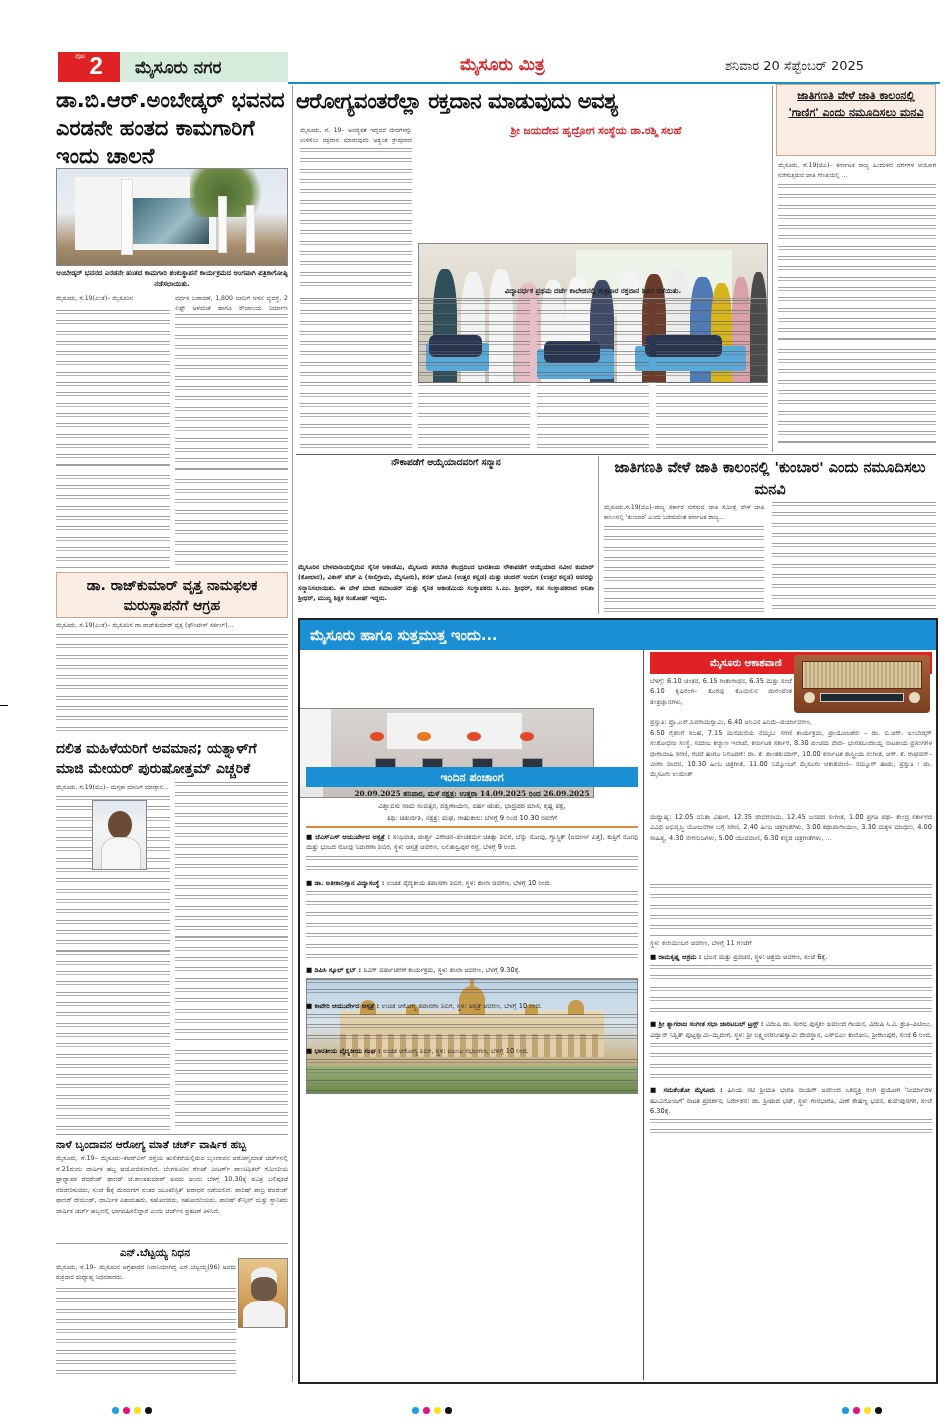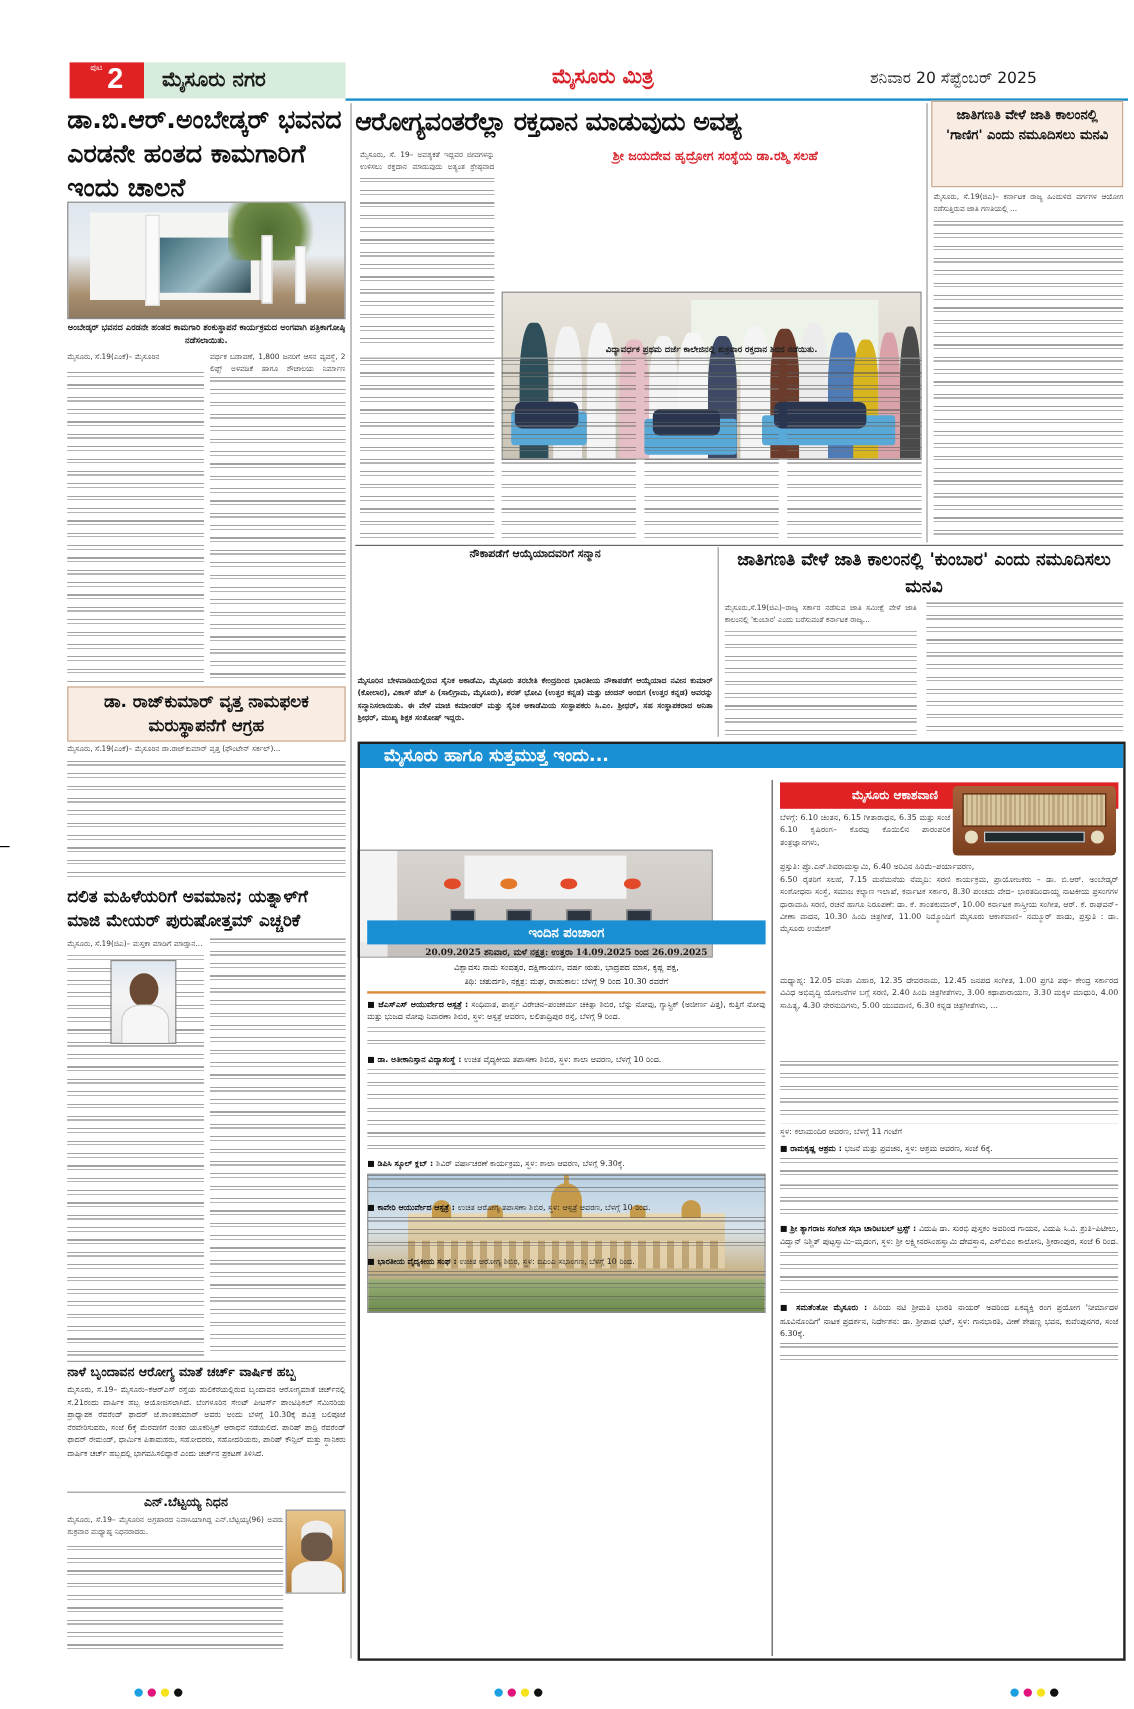--- a/index.html
+++ b/index.html
@@ -147,21 +147,21 @@
   <div style="position:absolute;left:65%;top:66%;width:22%;height:16%;background:#2a3550;border-radius:6px;"></div>
 </div>
 <div class="abs caption" style="left:418px;top:286px;width:350px;font-weight:bold;">ವಿದ್ಯಾವರ್ಧಕ ಪ್ರಥಮ ದರ್ಜೆ ಕಾಲೇಜಿನಲ್ಲಿ ಶುಕ್ರವಾರ ರಕ್ತದಾನ ಶಿಬಿರ ನಡೆಯಿತು.</div>
 <div class="abs hrule" style="left:300px;top:298px;width:468px;"></div>
 <div class="abs fake-lines" style="left:300px;top:300px;width:112px;height:150px;"></div>
 <div class="abs fake-lines" style="left:418px;top:300px;width:112px;height:150px;"></div>
 <div class="abs fake-lines" style="left:537px;top:300px;width:112px;height:150px;"></div>
 <div class="abs fake-lines" style="left:656px;top:300px;width:112px;height:150px;"></div>
 
 <div class="abs vrule" style="left:772px;top:86px;height:366px;"></div>
-<div class="abs box-pink" style="left:776px;top:84px;width:160px;height:72px;">
+<div class="abs box-pink" style="left:776px;top:84px;width:160px;height:72px;text-decoration:underline;">
   <div class="headline-big" style="text-align:center;font-size:11px;line-height:17px;padding:2px 4px;">ಜಾತಿಗಣತಿ ವೇಳೆ ಜಾತಿ ಕಾಲಂನಲ್ಲಿ 'ಗಾಣಿಗ' ಎಂದು ನಮೂದಿಸಲು ಮನವಿ</div>
 </div>
 <div class="abs col-text" style="left:778px;top:160px;width:158px;height:22px;">ಮೈಸೂರು, ಸೆ.19(ಜಿಎ)– ಕರ್ನಾಟಕ ರಾಜ್ಯ ಹಿಂದುಳಿದ ವರ್ಗಗಳ ಆಯೋಗ ನಡೆಸುತ್ತಿರುವ ಜಾತಿ ಗಣತಿಯಲ್ಲಿ ...</div>
 <div class="abs fake-lines" style="left:778px;top:184px;width:158px;height:266px;"></div>
 
 <div class="abs hrule" style="left:296px;top:454px;width:640px;background:#666;"></div>
 <div class="abs headline-big" style="left:296px;top:457px;width:300px;font-size:9px;text-align:center;">ನೌಕಾಪಡೆಗೆ ಆಯ್ಕೆಯಾದವರಿಗೆ ಸನ್ಮಾನ</div>
 <div class="abs photo ph-felic" style="left:298px;top:470px;width:296px;height:90px;">
   <div style="position:absolute;left:30%;top:4%;width:46%;height:42%;background:#f2f2f2;"></div>
   <div class="person" style="left:2%;width:11%;height:86%;background:#f4f4f4;"></div>
@@ -178,21 +178,21 @@
 </div>
 <div class="abs col-text" style="left:298px;top:562px;width:296px;height:52px;font-weight:bold;font-size:6.4px;line-height:10.3px;color:#222;">ಮೈಸೂರಿನ ಬೇಳವಾಡಿಯಲ್ಲಿರುವ ಸೈನಿಕ ಅಕಾಡೆಮಿ, ಮೈಸೂರು ತರಬೇತಿ ಕೇಂದ್ರದಿಂದ ಭಾರತೀಯ ನೌಕಾಪಡೆಗೆ ಆಯ್ಕೆಯಾದ ನವೀನ ಕುಮಾರ್ (ಕೋಲಾರ), ವಿಕಾಸ್ ಹೆಚ್ ಪಿ (ಸಾಲಿಗ್ರಾಮ, ಮೈಸೂರು), ಶರತ್ ಭೋವಿ (ಉತ್ತರ ಕನ್ನಡ) ಮತ್ತು ಚಂದನ್ ಅಂಬಿಗ (ಉತ್ತರ ಕನ್ನಡ) ಅವರನ್ನು ಸನ್ಮಾನಿಸಲಾಯಿತು. ಈ ವೇಳೆ ಮಾಜಿ ಕಮಾಂಡರ್ ಮತ್ತು ಸೈನಿಕ ಅಕಾಡೆಮಿಯ ಸಂಸ್ಥಾಪಕರು ಸಿ.ಎಂ. ಶ್ರೀಧರ್, ಸಹ ಸಂಸ್ಥಾಪಕರಾದ ಅನಿತಾ ಶ್ರೀಧರ್, ಮುಖ್ಯ ಶಿಕ್ಷಕ ಸಂತೋಷ್ ಇದ್ದರು.</div>
 
 <div class="abs vrule" style="left:598px;top:456px;height:158px;"></div>
 <div class="abs headline-big" style="left:604px;top:456px;width:332px;font-size:14.5px;line-height:22px;text-align:center;">ಜಾತಿಗಣತಿ ವೇಳೆ ಜಾತಿ ಕಾಲಂನಲ್ಲಿ 'ಕುಂಬಾರ' ಎಂದು ನಮೂದಿಸಲು ಮನವಿ</div>
 <div class="abs col-text" style="left:604px;top:502px;width:160px;height:22px;">ಮೈಸೂರು,ಸೆ.19(ಜಿಎ)–ರಾಜ್ಯ ಸರ್ಕಾರ ನಡೆಸುವ ಜಾತಿ ಸಮೀಕ್ಷೆ ವೇಳೆ ಜಾತಿ ಕಾಲಂನಲ್ಲಿ 'ಕುಂಬಾರ' ಎಂದು ಬರೆಸುವಂತೆ ಕರ್ನಾಟಕ ರಾಜ್ಯ...</div>
 <div class="abs fake-lines" style="left:604px;top:526px;width:160px;height:88px;"></div>
 <div class="abs fake-lines" style="left:772px;top:502px;width:164px;height:112px;"></div>
 
 <div class="abs" style="left:298px;top:618px;width:640px;height:766px;border:2px solid #222;"></div>
-<div class="abs blue-bar" style="left:300px;top:620px;width:636px;height:20px;font-size:14.5px;padding-left:20px;">ಮೈಸೂರು ಹಾಗೂ ಸುತ್ತಮುತ್ತ ಇಂದು...</div>
+<div class="abs blue-bar" style="left:300px;top:620px;width:636px;height:30px;font-size:14.5px;padding-left:10px;">ಮೈಸೂರು ಹಾಗೂ ಸುತ್ತಮುತ್ತ ಇಂದು...</div>
 
 <div class="abs photo ph-palace" style="left:306px;top:650px;width:332px;height:116px;">
   <div class="pal"></div>
   <div class="dome" style="left:46%;top:6%;width:8%;height:26%;"></div>
   <div style="position:absolute;left:49.3%;top:0;width:1.4%;height:10%;background:#c59a4a;"></div>
   <div class="dome" style="left:16%;top:18%;width:5%;height:14%;"></div>
   <div class="dome" style="left:79%;top:18%;width:5%;height:14%;"></div>
   <div class="dome" style="left:30%;top:22%;width:4%;height:10%;"></div>
   <div class="dome" style="left:66%;top:22%;width:4%;height:10%;"></div>
   <div style="position:absolute;left:10%;top:48%;width:80%;height:20%;background:repeating-linear-gradient(90deg,#b89a68 0 6px,#e8d8b4 6px 12px);opacity:0.7;"></div>

